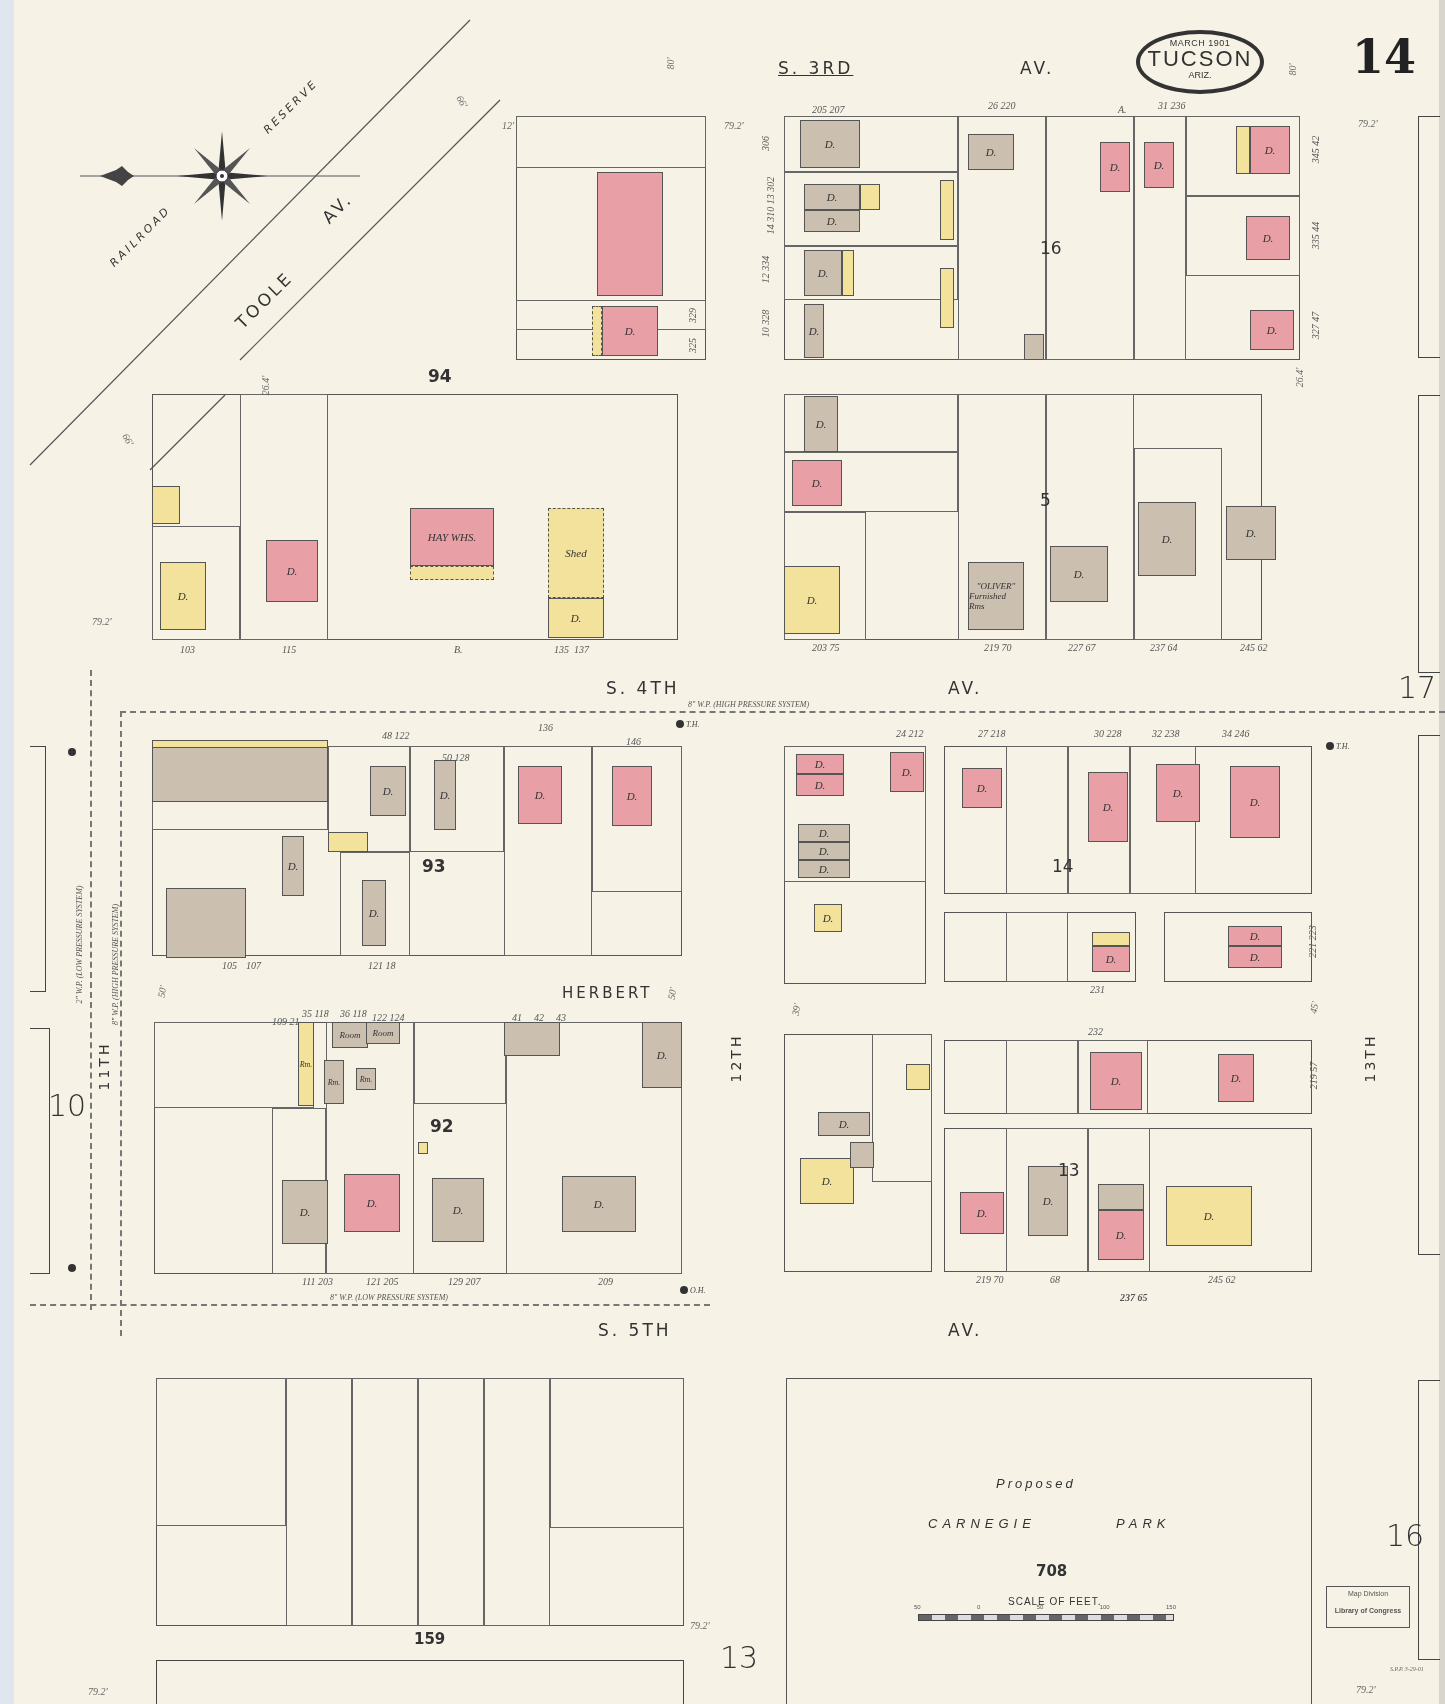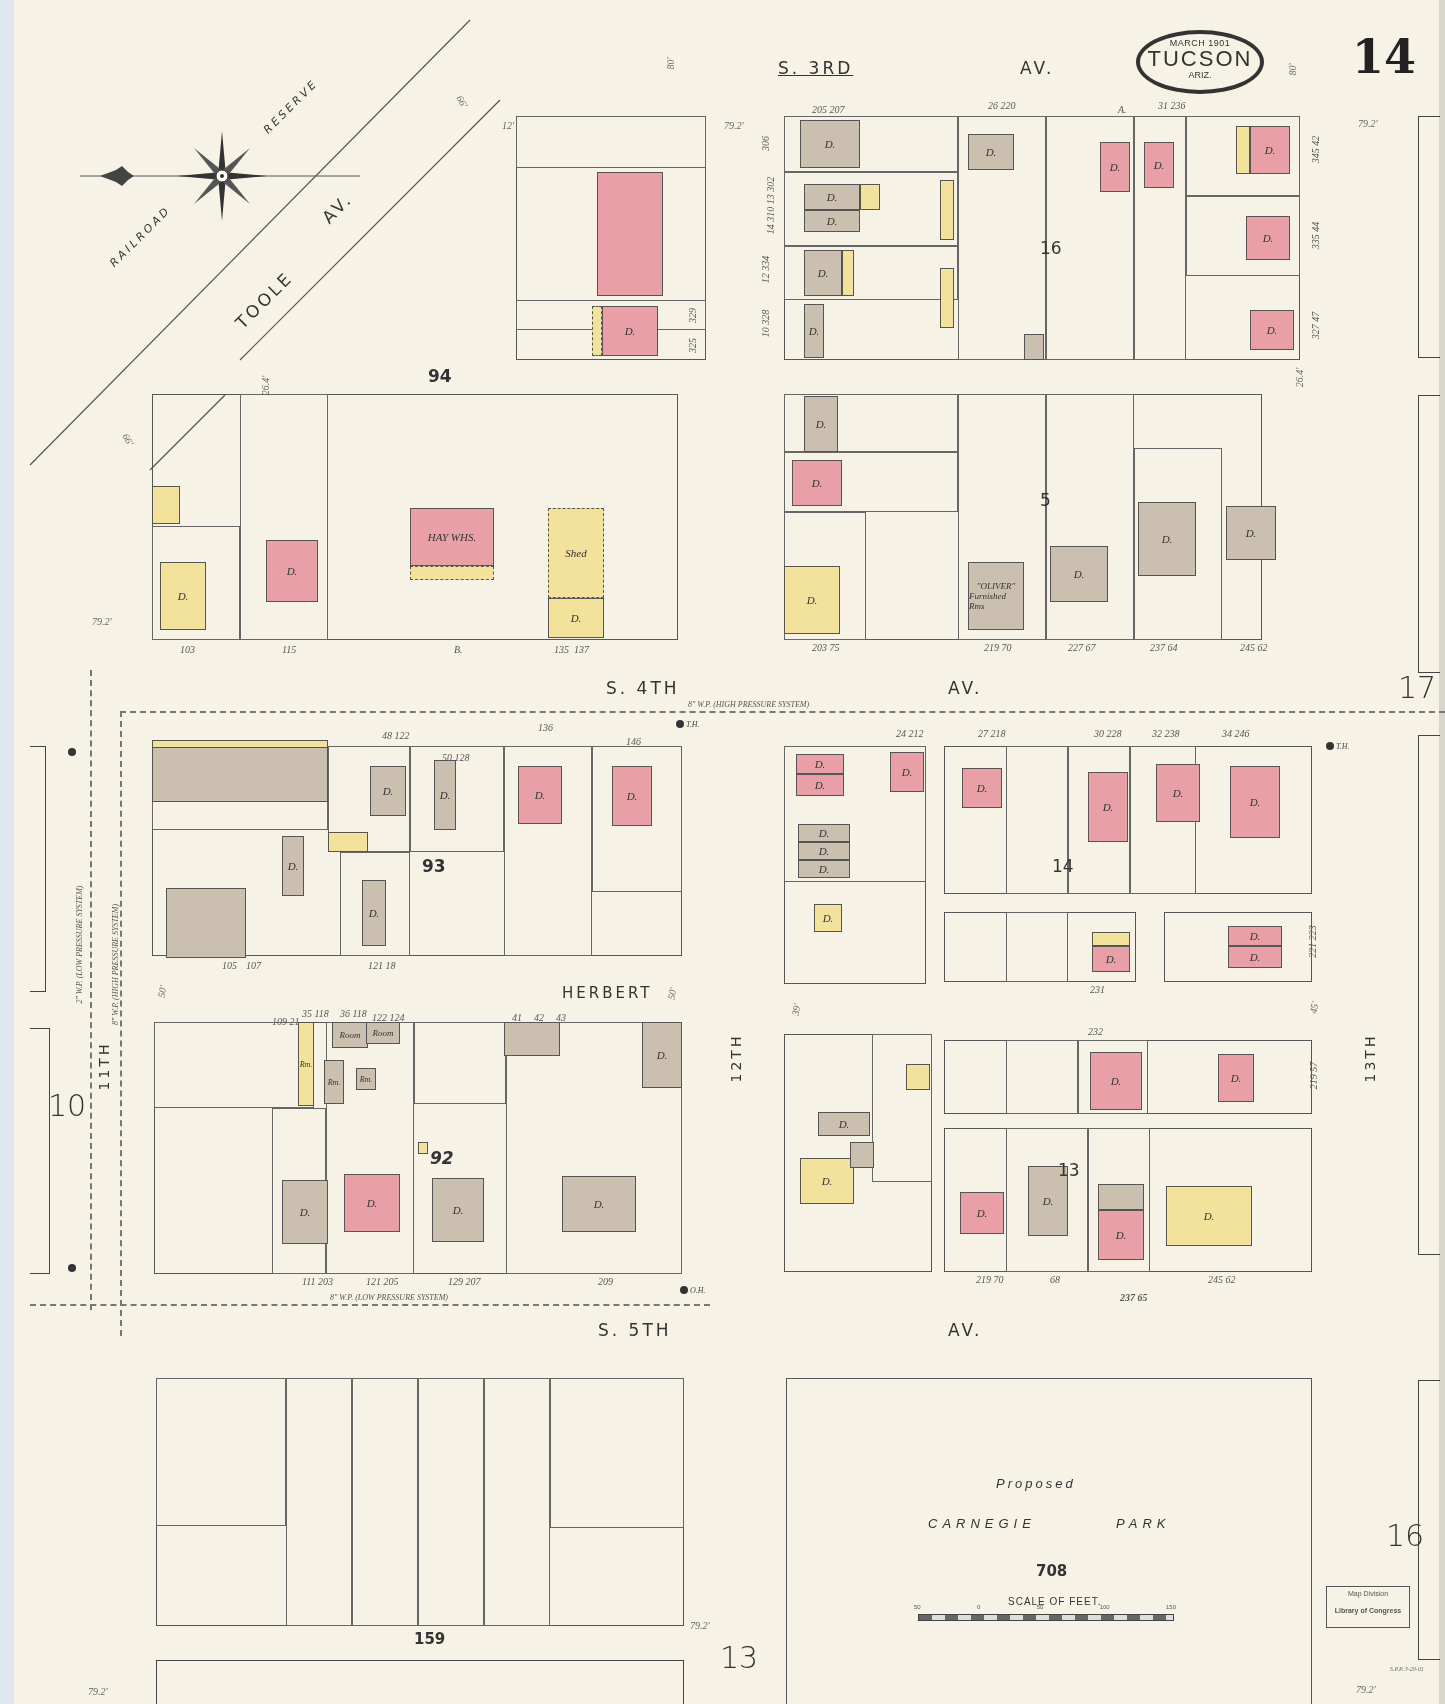--- a/index.html
+++ b/index.html
@@ -268,21 +268,21 @@
 <div class="bld adobe" style="left:366px;top:1022px;width:34px;height:22px;font-size:9px;">Room</div>
 <div class="bld adobe" style="left:324px;top:1060px;width:20px;height:44px;font-size:8px;">Rm.</div>
 <div class="bld adobe" style="left:356px;top:1068px;width:20px;height:22px;font-size:8px;">Rm.</div>
 <div class="bld adobe" style="left:282px;top:1180px;width:46px;height:64px;">D.</div>
 <div class="bld brick" style="left:344px;top:1174px;width:56px;height:58px;">D.</div>
 <div class="bld adobe" style="left:432px;top:1178px;width:52px;height:64px;">D.</div>
 <div class="bld adobe" style="left:504px;top:1022px;width:56px;height:34px;"></div>
 <div class="bld adobe" style="left:642px;top:1022px;width:40px;height:66px;">D.</div>
 <div class="bld adobe" style="left:562px;top:1176px;width:74px;height:56px;">D.</div>
 <div class="bld frame" style="left:418px;top:1142px;width:10px;height:12px;"></div>
-<div class="blocknum" style="left:430px;top:1148px;font-style:italic;">92</div>
+<div class="blocknum" style="left:430px;top:1116px;">92</div>
 <div class="addr" style="left:302px;top:1008px;">35 118</div>
 <div class="addr" style="left:340px;top:1008px;">36 118</div>
 <div class="addr" style="left:372px;top:1012px;">122 124</div>
 <div class="addr" style="left:512px;top:1012px;">41</div>
 <div class="addr" style="left:534px;top:1012px;">42</div>
 <div class="addr" style="left:556px;top:1012px;">43</div>
 <div class="addr" style="left:302px;top:1276px;">111 203</div>
 <div class="addr" style="left:366px;top:1276px;">121 205</div>
 <div class="addr" style="left:448px;top:1276px;">129 207</div>
 <div class="addr" style="left:598px;top:1276px;">209</div>

